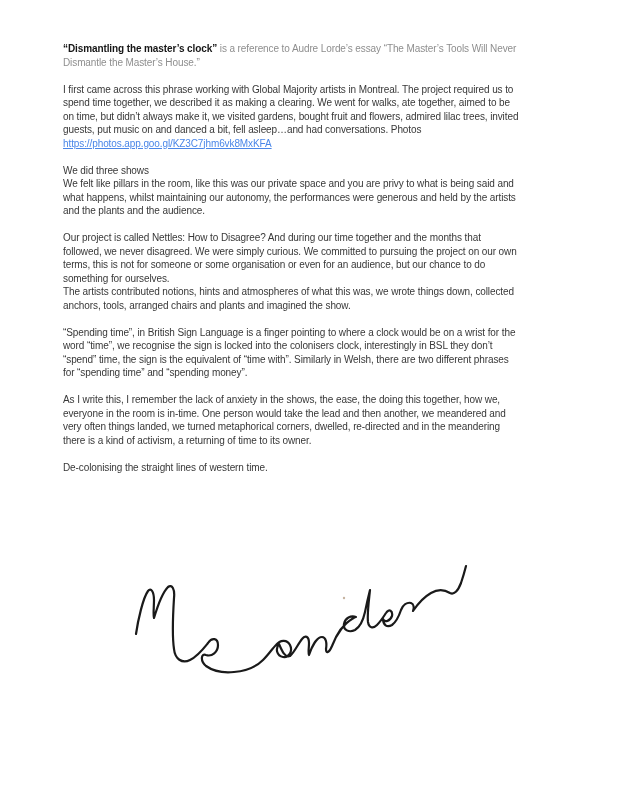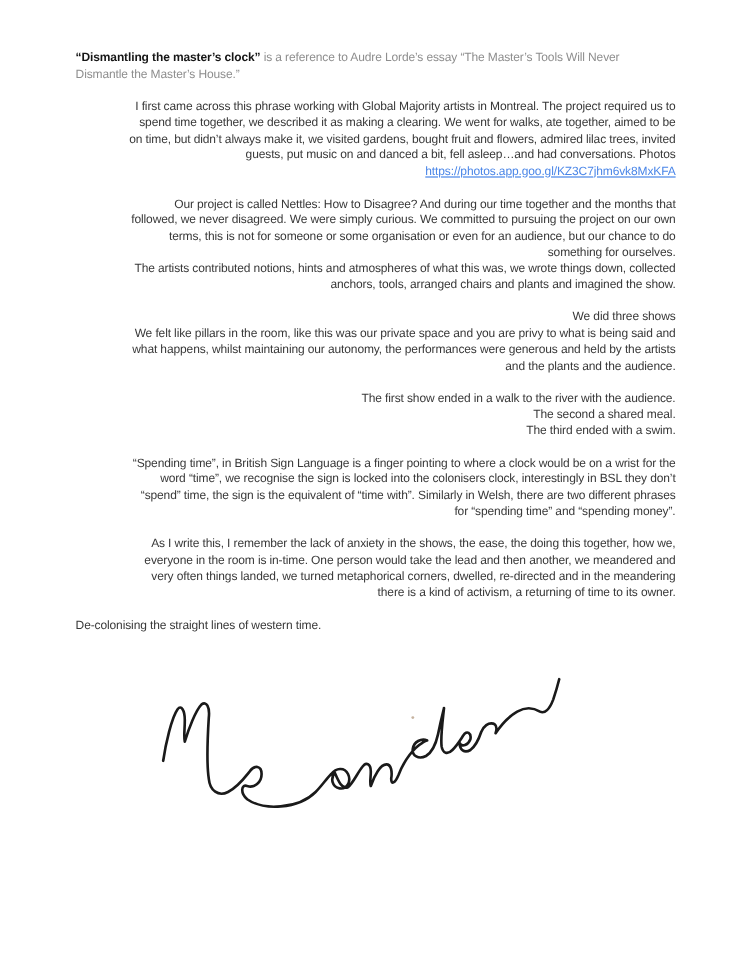--- a/index.html
+++ b/index.html
@@ -21,21 +21,20 @@
     top: 42px;
     width: 500px;
     font-size: 10px;
     line-height: 13.5px;
     letter-spacing: -0.1px;
     color: #383838;
   }
   .para {
     margin: 0 0 13.5px 0;
     white-space: pre;
-    text-align: right;
   }
   .intro {
     margin: 0 0 13.5px 0;
     white-space: pre;
   }
   .intro .emphasis {
     font-weight: bold;
     color: #161616;
   }
   .intro .muted {
@@ -70,35 +69,32 @@
   <div class="content">
 
     <p class="intro"><span class="emphasis">“Dismantling the master’s clock”</span><span class="muted"> is a reference to Audre Lorde’s essay “The Master’s Tools Will Never</span>
 <span class="muted">Dismantle the Master’s House.”</span></p>
 
     <div class="para"><span>I first came across this phrase working with Global Majority artists in Montreal. The project required us to
 spend time together, we described it as making a clearing. We went for walks, ate together, aimed to be
 on time, but didn’t always make it, we visited gardens, bought fruit and flowers, admired lilac trees, invited
 guests, put music on and danced a bit, fell asleep…and had conversations. Photos</span><a class="doc-link" href="#">https://photos.app.goo.gl/KZ3C7jhm6vk8MxKFA</a></div>
 
+    <p class="para">We did three shows
+We felt like pillars in the room, like this was our private space and you are privy to what is being said and
+what happens, whilst maintaining our autonomy, the performances were generous and held by the artists
+and the plants and the audience.</p>
+
     <p class="para">Our project is called Nettles: How to Disagree? And during our time together and the months that
 followed, we never disagreed. We were simply curious. We committed to pursuing the project on our own
 terms, this is not for someone or some organisation or even for an audience, but our chance to do
 something for ourselves.
 The artists contributed notions, hints and atmospheres of what this was, we wrote things down, collected
 anchors, tools, arranged chairs and plants and imagined the show.</p>
 
-    <p class="para">We did three shows
-We felt like pillars in the room, like this was our private space and you are privy to what is being said and
-what happens, whilst maintaining our autonomy, the performances were generous and held by the artists
-and the plants and the audience.</p>
-
-    <p class="para">The first show ended in a walk to the river with the audience.
- The second a shared meal.
- The third ended with a swim.</p>
 
     <p class="para">“Spending time”, in British Sign Language is a finger pointing to where a clock would be on a wrist for the
 word “time”, we recognise the sign is locked into the colonisers clock, interestingly in BSL they don’t
 “spend” time, the sign is the equivalent of “time with”. Similarly in Welsh, there are two different phrases
 for “spending time” and “spending money”.</p>
 
     <p class="para">As I write this, I remember the lack of anxiety in the shows, the ease, the doing this together, how we,
 everyone in the room is in-time. One person would take the lead and then another, we meandered and
 very often things landed, we turned metaphorical corners, dwelled, re-directed and in the meandering
 there is a kind of activism, a returning of time to its owner.</p>

